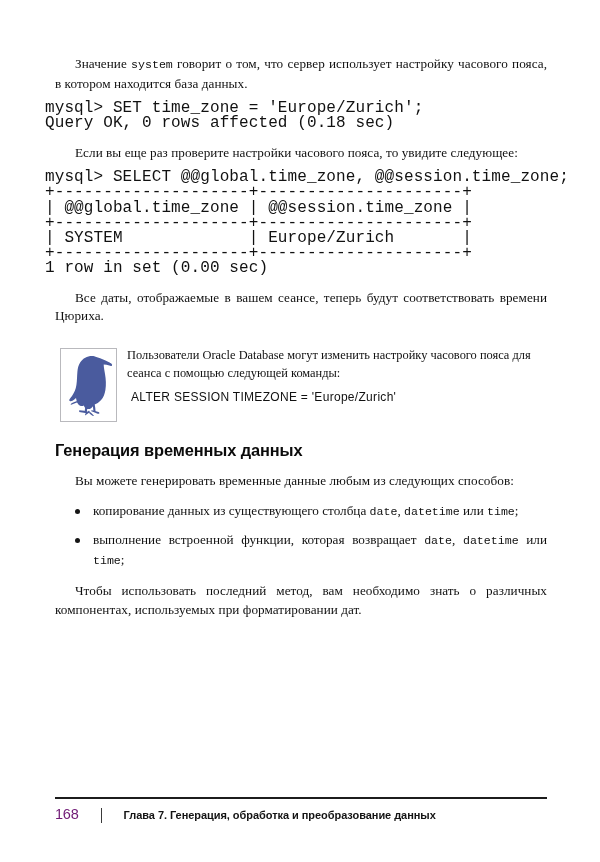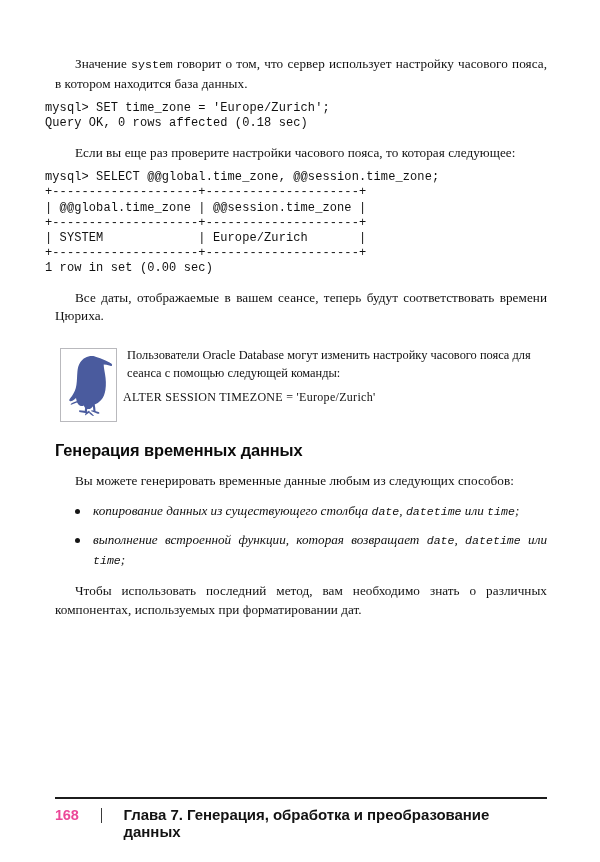--- a/index.html
+++ b/index.html
@@ -49,21 +49,21 @@
   code.inl {
     font-family: "Liberation Mono", "DejaVu Sans Mono", monospace;
     font-size: 11.6px;
     letter-spacing: 0px;
   }
 
   
   pre.code {
     margin: 0;
     font-family: "Liberation Mono", "DejaVu Sans Mono", monospace;
-    font-size: 12px;
+    font-size: 16px;
     line-height: 15.2px;
     color: #111111;
     white-space: pre;
     letter-spacing: 0.1px;
     position: relative;
     left: -10px;
   }
 
   
   .tip {
@@ -86,22 +86,22 @@
   }
   .tip-body p.tip-par {
     margin: 4px;
     font-size: 12.4px;
     line-height: 18px;
     text-align: left;
     text-indent: 0;
     color: #101010;
   }
   pre.tip-code {
-    margin: 7px 0 0 0;
-    font-family: Liberation Serif, serif;
+    margin: 7px 0 0 8px;
+    font-family: Liberation Sans, sans-serif;
     font-size: 12px;
     line-height: 16px;
     color: #111111;
     white-space: pre;
     letter-spacing: 0.3px;
   }
 
   
   h2.section-head {
     margin: 0;
@@ -111,21 +111,20 @@
     line-height: 20px;
     color: #0b0b0b;
     letter-spacing: -0.1px;
   }
 
   
   ul.bullets {
     margin: 0;
     padding: 0;
     list-style: none;
-    font-style: italic;
   }
   ul.bullets li {
     position: relative;
     padding-left: 38px;
     font-size: 13.2px;
     line-height: 18.6px;
     text-align: justify;
     color: #101010;
     margin-bottom: 9px;
   }
@@ -152,38 +151,38 @@
     height: 2px;
     background: #1c1c1c;
   }
   .footer-row {
     display: flex;
     align-items: baseline;
     margin-top: 7px;
   }
   .footer-pageno {
     font-family: "Liberation Sans", "DejaVu Sans", sans-serif;
-    font-weight: bold;
+    font-weight: normal;
     font-size: 14.5px;
-    color: #ec4899;
+    color: #701a75;
     letter-spacing: -0.2px;
   }
   .footer-sep {
     width: 1px;
     align-self: stretch;
     background: #3a3a3a;
     margin: 0 0 0 22px;
     height: 15px;
     position: relative;
     top: 2px;
   }
   .footer-chapter {
     font-family: "Liberation Sans", "DejaVu Sans", sans-serif;
     font-weight: bold;
-    font-size: 15px;
+    font-size: 11px;
     color: #131313;
     margin-left: 22px;
     letter-spacing: -0.05px;
   }
 </style>
 </head>
 <body>
 
 <div class="page">
   <div class="content">
@@ -191,21 +190,21 @@
     <p class="body-par"><span>Значение </span><code class="inl">system</code><span> говорит о том, что сервер использует настройку часового пояса, в котором находится база данных.</span></p>
 
 
     <div class="par-gap-s"></div>
 
     <pre class="code">mysql&gt; SET time_zone = 'Europe/Zurich';
 Query OK, 0 rows affected (0.18 sec)</pre>
 
     <div class="par-gap-m"></div>
 
-    <p class="body-par">Если вы еще раз проверите настройки часового пояса, то которая следующее:</p>
+    <p class="body-par">Если вы еще раз проверите настройки часового пояса, то увидите следующее:</p>
 
     <div class="par-gap-s"></div>
 
     <pre class="code">mysql&gt; SELECT @@global.time_zone, @@session.time_zone;
 +--------------------+---------------------+
 | @@global.time_zone | @@session.time_zone |
 +--------------------+---------------------+
 | SYSTEM             | Europe/Zurich       |
 +--------------------+---------------------+
 1 row in set (0.00 sec)</pre>

